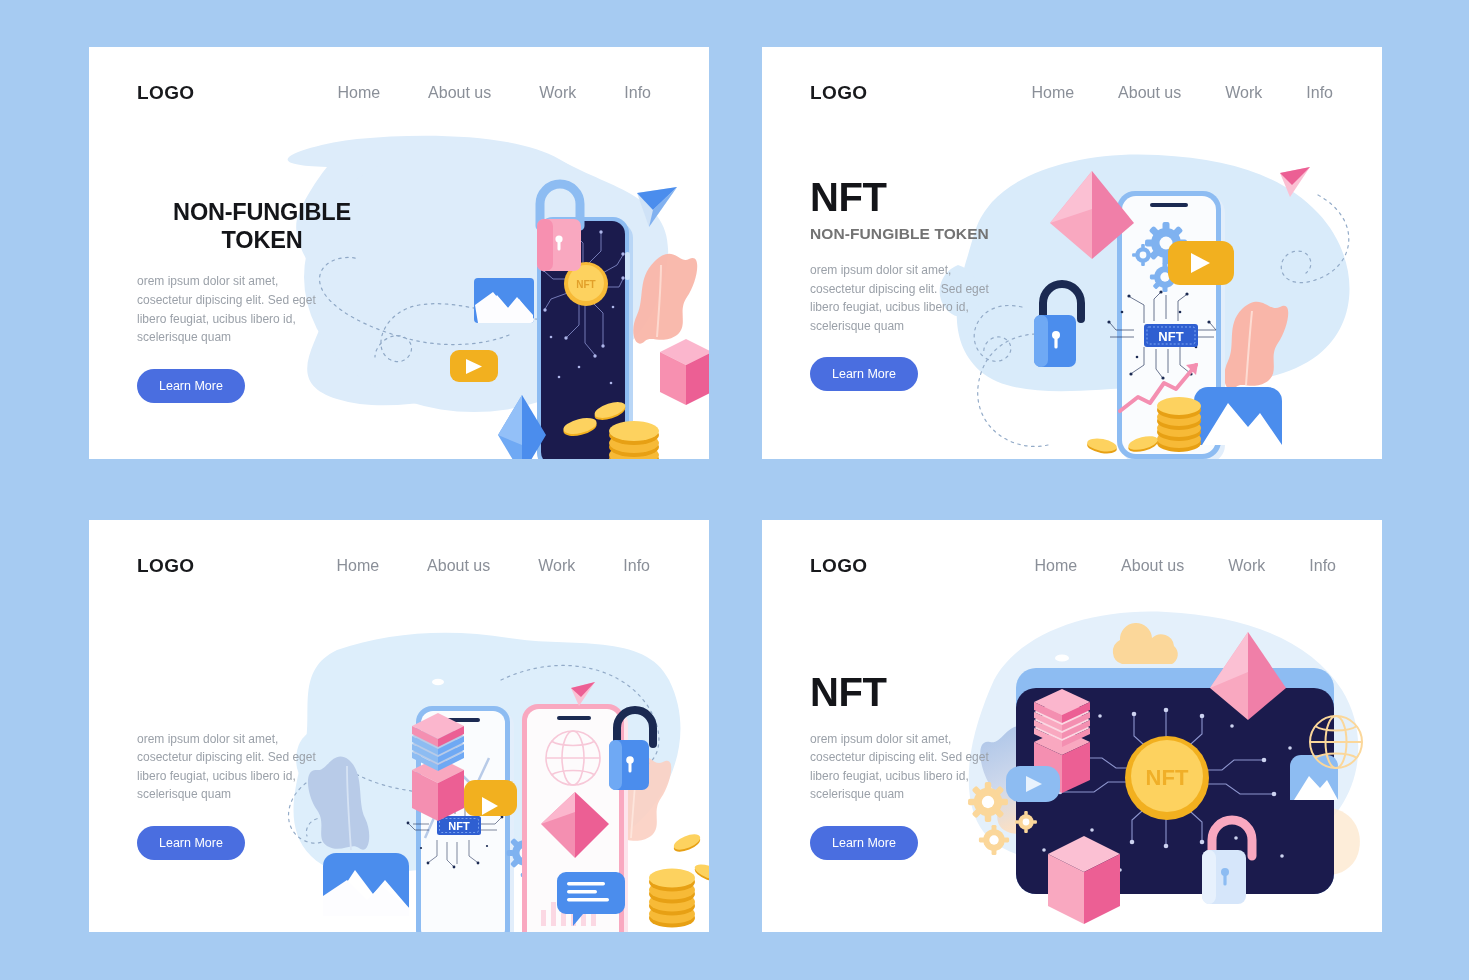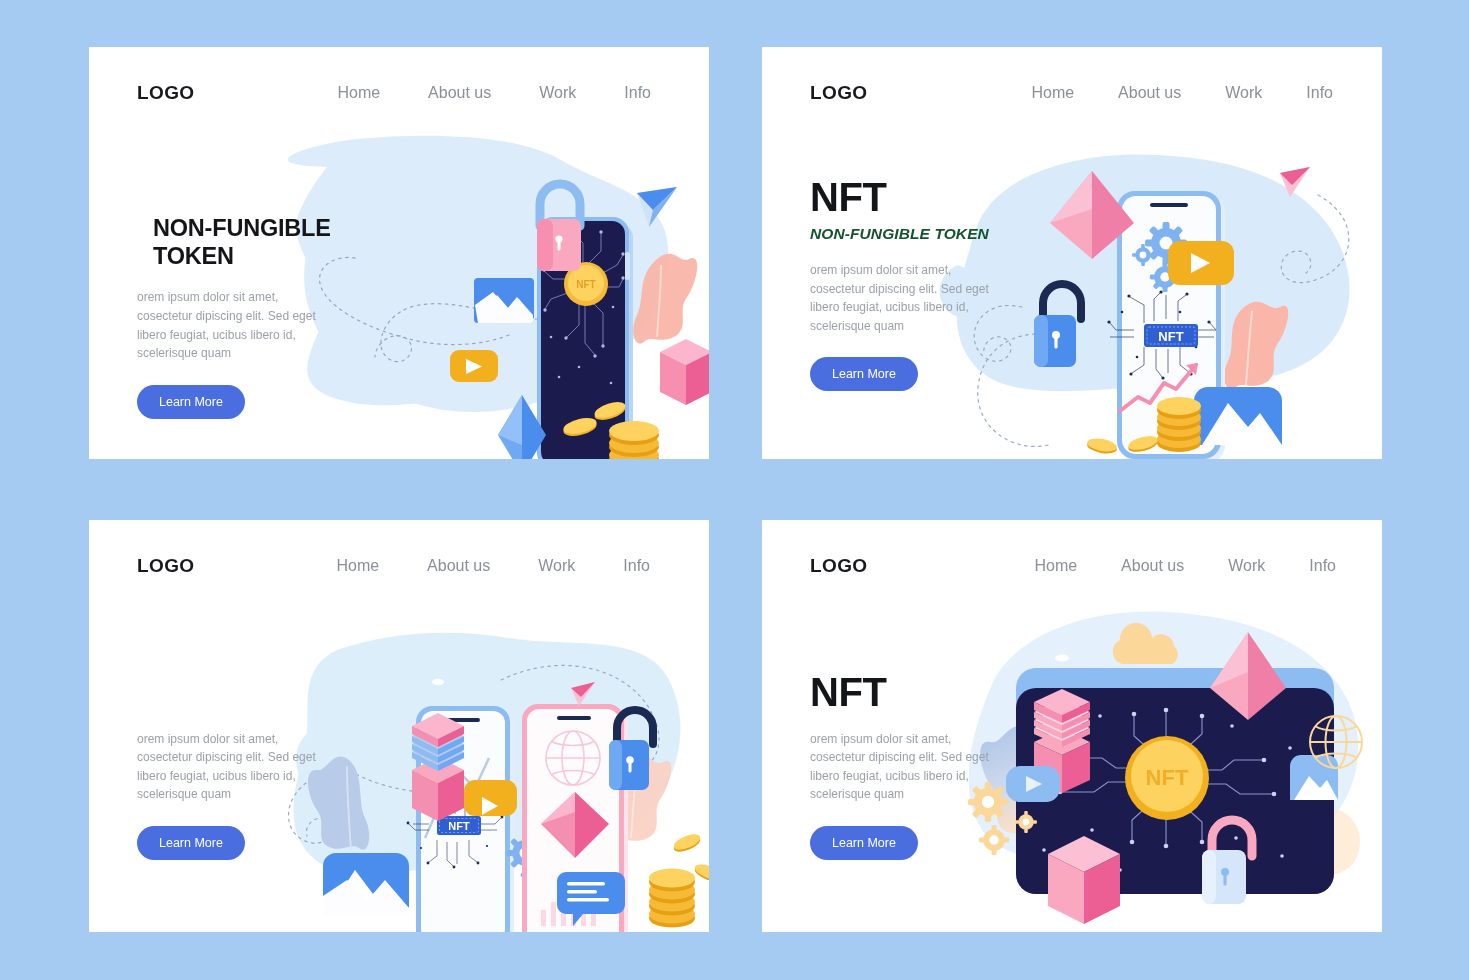--- a/index.html
+++ b/index.html
@@ -58,25 +58,25 @@
   .c3 .copy{top:615px;}
   .c4 .copy{top:622px;}
   .c3 .copy,.c4 .copy{top:auto;bottom:72px;}
 
   .h-big{
     font-size:40px;font-weight:bold;color:#141519;
     letter-spacing:-.4px;line-height:1.0;margin:0 0 8px 0;
   }
   .h-mid{
     font-size:23.5px;font-weight:bold;color:#141519;
-    line-height:1.18;letter-spacing:-.2px;margin:16px;
+    line-height:1.18;letter-spacing:-.2px;margin:0;text-align:center;
   }
   .h-sub{
-    font-size:15.5px;font-weight:bold;color:#14532d;
-    letter-spacing:.1px;margin:0;font-style:italic;
+    font-size:15.5px;font-weight:bold;color:#737373;
+    letter-spacing:.1px;margin:0;
   }
   .body-txt{
     font-size:12px;color:#9ba1a9;line-height:1.55;
     margin:18px 0 0 0;max-width:182px;
   }
   .btn{
     display:inline-block;margin-top:22px;
     background:#4a6ee0;color:#fff;
     font-size:12.5px;
     padding:10px 22px;border-radius:999px;

